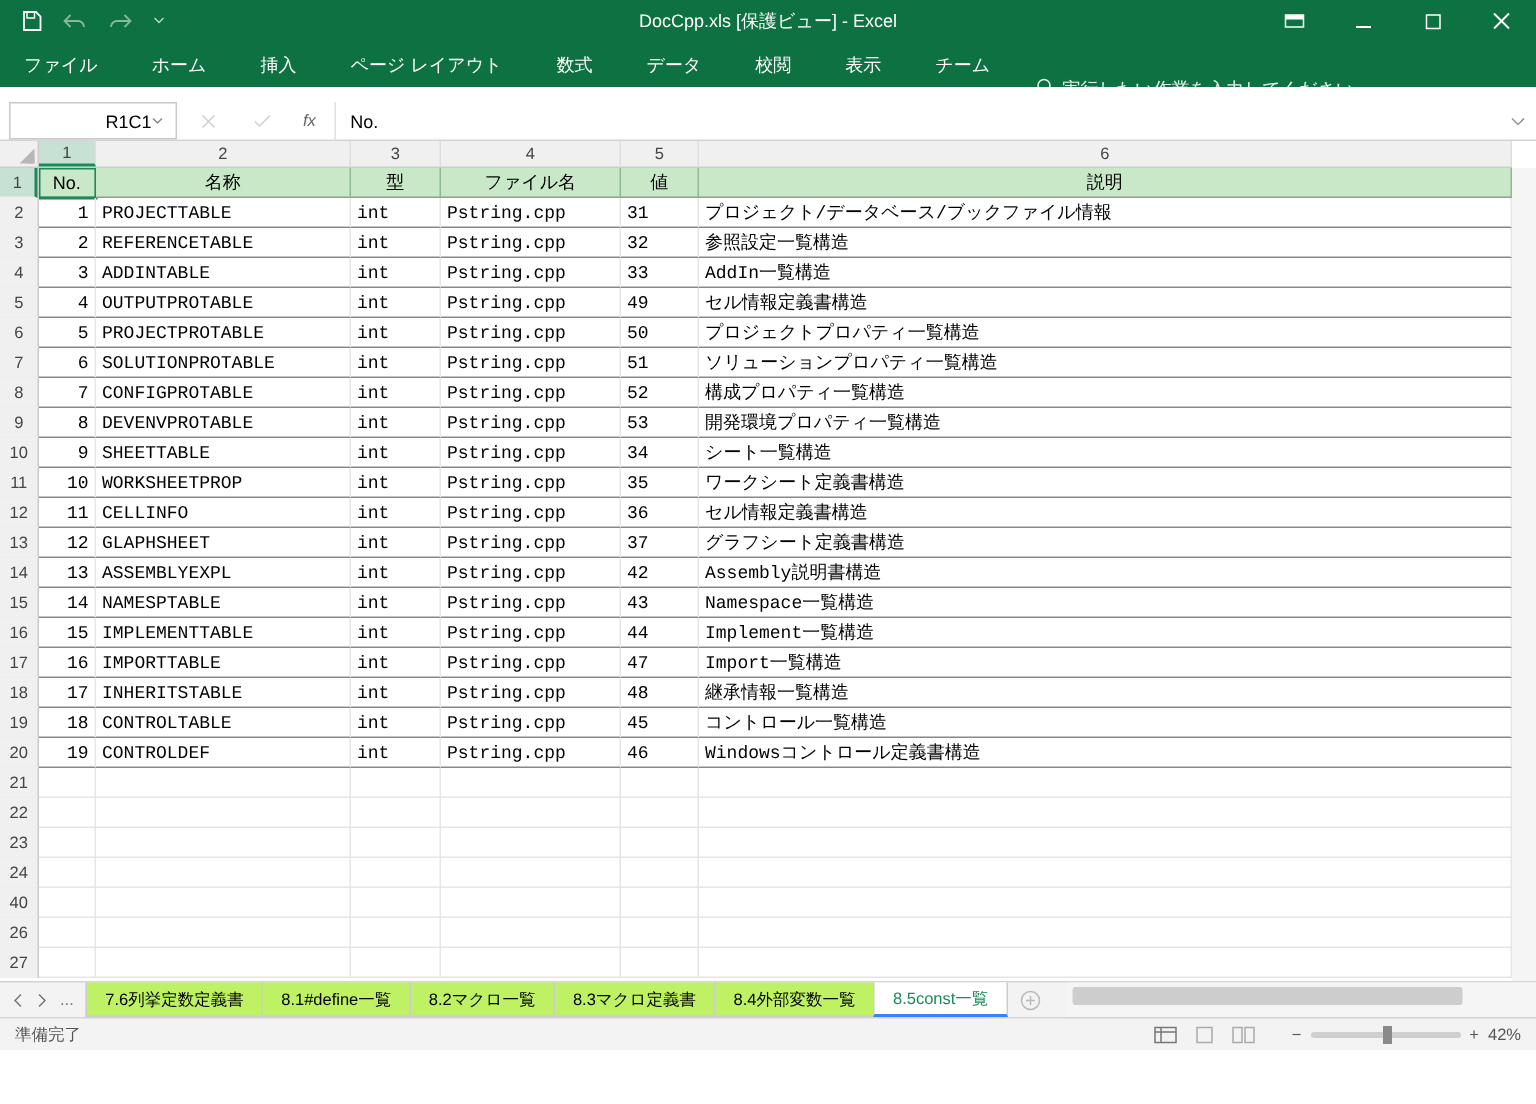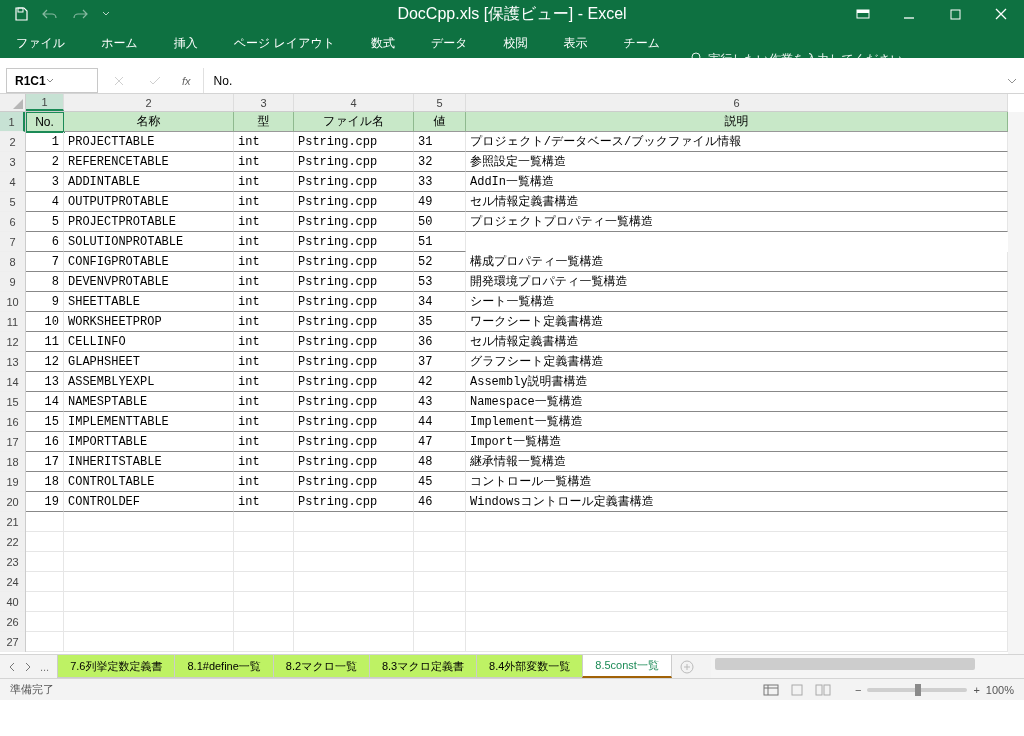--- a/index.html
+++ b/index.html
@@ -1,31 +1,31 @@
 <!DOCTYPE html>
 <html><head>
 <meta charset="utf-8">
 <style>
 * { margin: 0; padding: 0; box-sizing: border-box; font-family: "Meiryo UI", "Yu Gothic UI", sans-serif; }
 body { background: #fff; width: 1024px; height: 736px; overflow: hidden; position: relative; }
 
 .titlebar { background: #0e7141; height: 28px; display: flex; align-items: center; color: #fff; font-size: 12px; position: relative; }
 .titlebar .qat { display: flex; gap: 14px; padding-left: 14px; align-items: center; }
-.titlebar .title { position: absolute; left: 50%; transform: translateX(-50%); font-size: 16px; }
+.titlebar .title { position: absolute; left: 50%; transform: translateX(-50%); font-size: 12px; }
 .titlebar .winctrl { margin-left: auto; display: flex; gap: 0; }
 .titlebar .winctrl .btn { width: 46px; height: 28px; display: flex; align-items: center; justify-content: center; }
 
 .ribbon { background: #0e7141; height: 30px; display: flex; align-items: center; padding: 0 10px; color: #fff; font-size: 12px; gap: 24px; }
 .ribbon .tab { padding: 6px 6px; cursor: default; }
 .ribbon .tell { display: flex; align-items: center; gap: 6px; opacity: .9; margin-top: 32px; }
 .ribbon .right { margin-left: auto; display: flex; align-items: center; gap: 18px; flex-direction: column; }
 .ribbon .share { background: rgba(255,255,255,.15); padding: 3px 10px; border-radius: 2px; display: flex; align-items: center; gap: 5px; opacity: .7; margin-top: 32px; }
 
 .namebox-row { height: 26px; border-bottom: 1px solid #d4d4d4; display: flex; align-items: stretch; font-size: 12px; margin-top: 10px; }
-.namebox { width: 92px; border: 1px solid #c8c8c8; padding: 3px 8px; display: flex; align-items: center; justify-content: flex-start; margin-left: 6px; font-weight: bold; }
+.namebox { width: 112px; border: 1px solid #c8c8c8; padding: 3px 8px; display: flex; align-items: center; justify-content: flex-end; margin-left: 6px; }
 .fx-group { display: flex; align-items: center; gap: 18px; padding: 0 12px; }
 .fx-btn { width: 18px; height: 18px; display: flex; align-items: center; justify-content: center; color: #888; }
 .fx-label { font-style: italic; color: #666; font-size: 11px; }
 .formula-bar { flex: 1; border-left: 1px solid #e0e0e0; padding: 3px 10px; display: flex; align-items: center; }
 .fbar-expand { width: 24px; display: flex; align-items: center; justify-content: center; color: #888; }
 
 .sheet-area { position: relative; height: 560px; background: #fff; }
 .corner { position: absolute; left: 0; top: 0; width: 26px; height: 18px; background: #f0f0f0; border-right: 1px solid #ccc; border-bottom: 1px solid #ccc; }
 .corner::after { content: ""; position: absolute; right: 2px; bottom: 2px; border: 5px solid transparent; border-right-color: #b7b7b7; border-bottom-color: #b7b7b7; }
 
@@ -48,21 +48,21 @@
 .c4 { width: 120px; }
 .c5 { width: 52px; }
 .c6 { flex: 1; }
 .sel-cell { outline: 2px solid #1b8a56; outline-offset: -1px; }
 .vscroll { position: absolute; right: 0; top: 18px; width: 16px; bottom: 0; background: #f5f5f5; }
 
 .tabstrip { height: 24px; background: #f3f3f3; border-top: 1px solid #d4d4d4; display: flex; align-items: stretch; font-size: 11px; }
 .tabnav { display: flex; align-items: center; padding: 0 8px; gap: 8px; color: #777; }
 .sheettabs { display: flex; align-items: stretch; }
 .sheettab { padding: 3px 12px; border: 1px solid #ccc; border-top: none; background: #bef264; margin-right: -1px; display: flex; align-items: center; }
-.sheettab.active { border-bottom: 2px solid #a16207; background: #fff; color: #1b8a56; font-weight: 500; }
+.sheettab.active { border-bottom: 2px solid #3b82f6; background: #fff; color: #1b8a56; font-weight: 500; }
 .newsheet { width: 32px; display: flex; align-items: center; justify-content: center; color: #999; }
 .hscroll { flex: 1; background: #f5f5f5; margin-left: 8px; position: relative; }
 .hscroll .thumb { position:absolute; left:4px; top:3px; height:12px; width:260px; background:#cdcdcd; border-radius:2px; }
 
 .statusbar { height: 22px; background: #f3f3f3; border-top: 1px solid #d4d4d4; display: flex; align-items: center; font-size: 11px; padding: 0 10px; color: #555; }
 .statusbar .views { margin-left: auto; display: flex; gap: 10px; align-items: center; }
 .zoom { display: flex; align-items: center; gap: 6px; margin-left: 14px; }
 .slider { width: 100px; height: 4px; background: #cfcfcf; position: relative; border-radius: 2px; }
 .slider .knob { position: absolute; left: 48px; top: -4px; width: 6px; height: 12px; background: #8a8a8a; }
 
@@ -273,20 +273,21 @@
         <div class="cell c4">Pstring.cpp</div>
         <div class="cell c5">50</div>
         <div class="cell c6">プロジェクトプロパティ一覧構造</div>
       </div>
       <div class="row data">
         <div class="cell c1">6</div>
         <div class="cell c2">SOLUTIONPROTABLE</div>
         <div class="cell c3">int</div>
         <div class="cell c4">Pstring.cpp</div>
         <div class="cell c5">51</div>
+        <div class="cell c6">ソリューションプロパティ一覧構造</div>
       </div>
       <div class="row data">
         <div class="cell c1">7</div>
         <div class="cell c2">CONFIGPROTABLE</div>
         <div class="cell c3">int</div>
         <div class="cell c4">Pstring.cpp</div>
         <div class="cell c5">52</div>
         <div class="cell c6">構成プロパティ一覧構造</div>
       </div>
       <div class="row data">
@@ -497,16 +498,16 @@
           <rect x="1" y="1" width="6" height="10" fill="none" stroke="#aaa"></rect>
           <rect x="9" y="1" width="6" height="10" fill="none" stroke="#aaa"></rect>
         </svg>
       </span>
     <div class="zoom">
       <span>−</span>
       <div class="slider">
           <div class="knob"></div>
         </div>
       <span>+</span>
-      <span>100%</span>
+      <span>42%</span>
     </div>
   </div>
 </div>
 
 </body></html>

